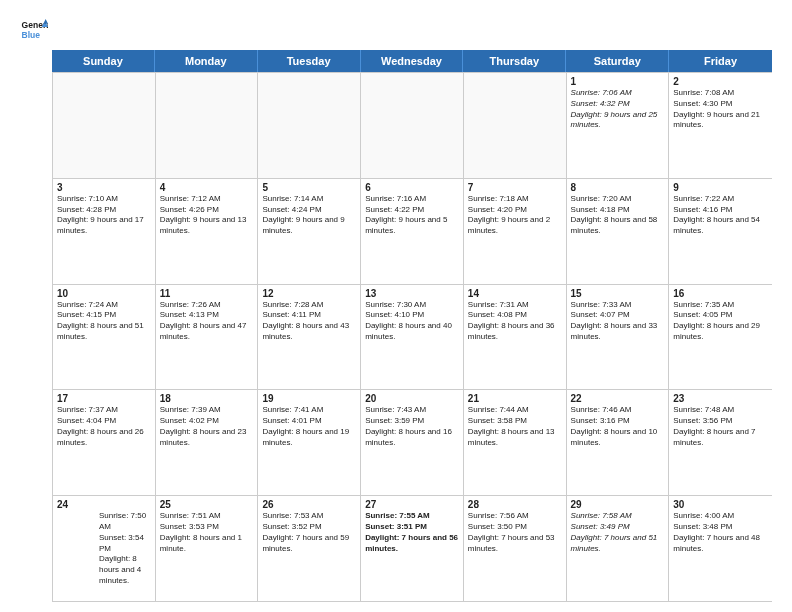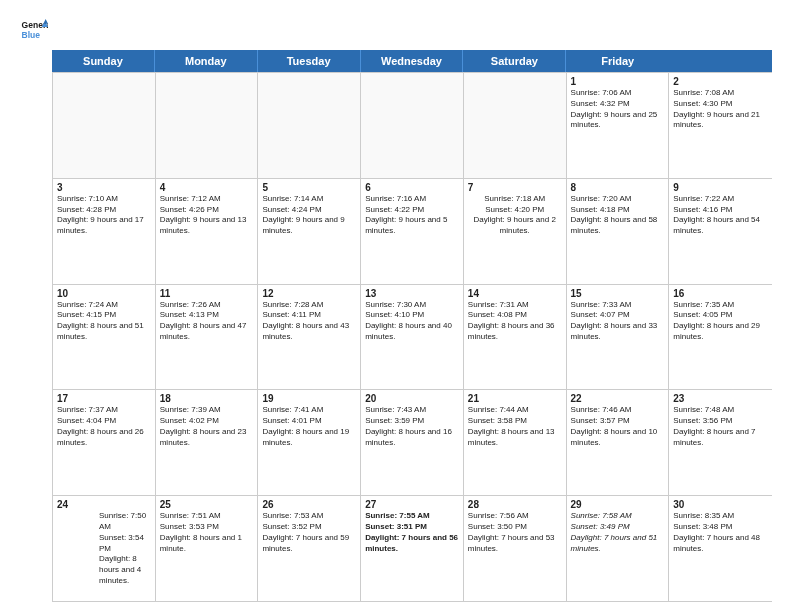--- a/index.html
+++ b/index.html
@@ -121,33 +121,34 @@
       <div class="subtitle"></div>
     </div>
   </div>
 
   <div class="calendar">
     <div class="cal-header">
     <div class="cal-header-cell">Sunday</div>
         <div class="cal-header-cell">Monday</div>
         <div class="cal-header-cell">Tuesday</div>
         <div class="cal-header-cell">Wednesday</div>
+        <div class="cal-header-cell">Thursday</div>
         <div class="cal-header-cell">Saturday</div>
         <div class="cal-header-cell">Friday</div>
       </div>
     <div class="cal-body">
     <div class="cal-row">
           <div class="cal-cell empty"></div>
           <div class="cal-cell empty"></div>
           <div class="cal-cell empty"></div>
           <div class="cal-cell empty"></div>
           <div class="cal-cell empty"></div>
           <div class="cal-cell">
             <span class="day-num">1</span>
-            <div class="cell-text" style="white-space: pre-line;">Sunrise: 7:06 AM
+            <div class="cell-text" style="white-space: pre-line; font-style: italic;">Sunrise: 7:06 AM
 Sunset: 4:32 PM
 Daylight: 9 hours and 25 minutes.</div>
           </div>
           <div class="cal-cell">
             <span class="day-num">2</span>
             <div class="cell-text" style="white-space: pre-line;">Sunrise: 7:08 AM
 Sunset: 4:30 PM
 Daylight: 9 hours and 21 minutes.</div>
           </div>
         </div>
@@ -171,21 +172,21 @@
 Daylight: 9 hours and 9 minutes.</div>
           </div>
           <div class="cal-cell">
             <span class="day-num">6</span>
             <div class="cell-text" style="white-space: pre-line;">Sunrise: 7:16 AM
 Sunset: 4:22 PM
 Daylight: 9 hours and 5 minutes.</div>
           </div>
           <div class="cal-cell">
             <span class="day-num">7</span>
-            <div class="cell-text" style="white-space: pre-line; text-align: center;">Sunrise: 7:18 AM
+            <div class="cell-text" style="white-space: pre-line;">Sunrise: 7:18 AM
 Sunset: 4:20 PM
 Daylight: 9 hours and 2 minutes.</div>
           </div>
           <div class="cal-cell">
             <span class="day-num">8</span>
             <div class="cell-text" style="white-space: pre-line;">Sunrise: 7:20 AM
 Sunset: 4:18 PM
 Daylight: 8 hours and 58 minutes.</div>
           </div>
           <div class="cal-cell">
@@ -266,21 +267,21 @@
           </div>
           <div class="cal-cell">
             <span class="day-num">21</span>
             <div class="cell-text" style="white-space: pre-line;">Sunrise: 7:44 AM
 Sunset: 3:58 PM
 Daylight: 8 hours and 13 minutes.</div>
           </div>
           <div class="cal-cell">
             <span class="day-num">22</span>
             <div class="cell-text" style="white-space: pre-line;">Sunrise: 7:46 AM
-Sunset: 3:57 PM
+Sunset: 3:16 PM
 Daylight: 8 hours and 10 minutes.</div>
           </div>
           <div class="cal-cell">
             <span class="day-num">23</span>
             <div class="cell-text" style="white-space: pre-line;">Sunrise: 7:48 AM
 Sunset: 3:56 PM
 Daylight: 8 hours and 7 minutes.</div>
           </div>
         </div>
         <div class="cal-row">
@@ -315,20 +316,20 @@
 Daylight: 7 hours and 53 minutes.</div>
           </div>
           <div class="cal-cell">
             <span class="day-num">29</span>
             <div class="cell-text" style="white-space: pre-line; font-style: italic;">Sunrise: 7:58 AM
 Sunset: 3:49 PM
 Daylight: 7 hours and 51 minutes.</div>
           </div>
           <div class="cal-cell">
             <span class="day-num">30</span>
-            <div class="cell-text" style="white-space: pre-line;">Sunrise: 8:35 AM
+            <div class="cell-text" style="white-space: pre-line;">Sunrise: 4:00 AM
 Sunset: 3:48 PM
 Daylight: 7 hours and 48 minutes.</div>
           </div>
         </div>
       </div>
   </div>
 </div>
 
 </body></html>

